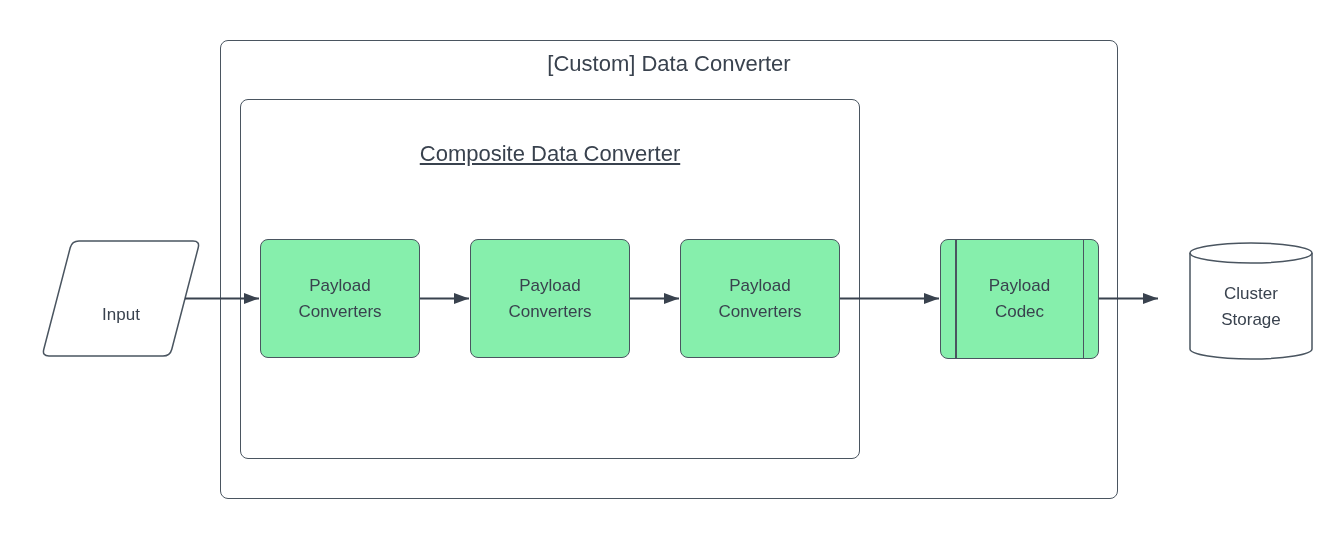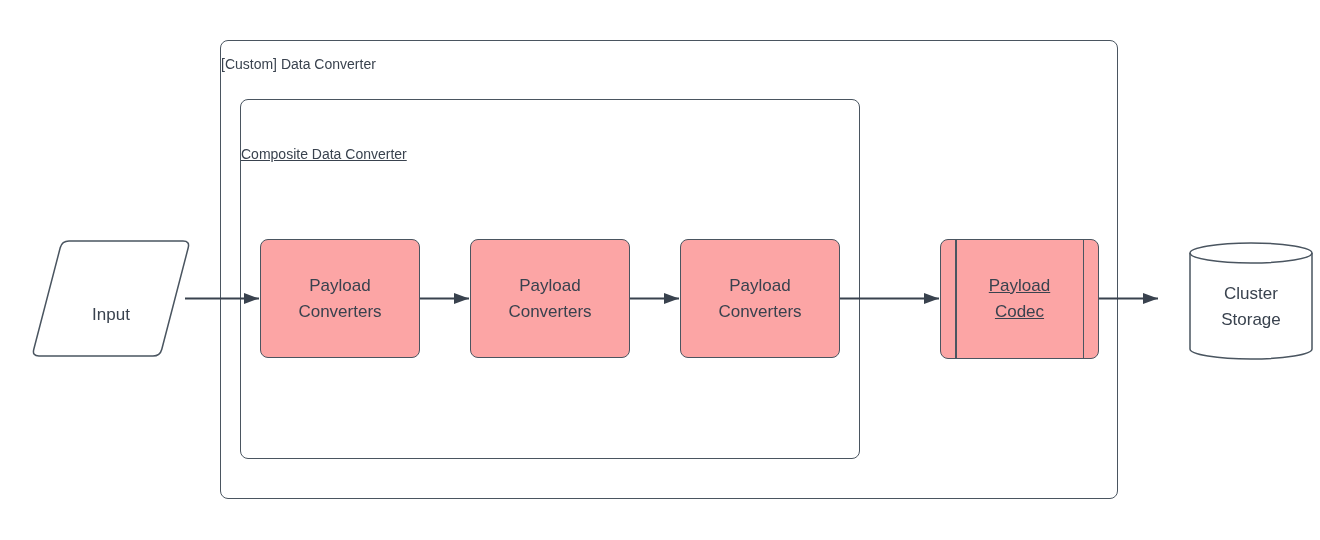--- a/index.html
+++ b/index.html
@@ -20,21 +20,22 @@
     position: absolute;
     border: 1.5px solid #4a5560;
     border-radius: 8px;
     background: transparent;
     z-index: 1;
   }
   .group-outer { left: 220px; top: 40px; width: 898px; height: 459px; }
   .group-inner { left: 240px; top: 99px; width: 620px; height: 360px; }
   .group-label {
     width: 100%;
-    font-size: 14px;
+    text-align: center;
+    font-size: 22px;
     line-height: 26px;
     color: #39424e;
   }
   .group-outer .group-label { margin-top: 10px; }
   .group-inner .group-label { margin-top: 41px; text-decoration: underline; }
   
   .node {
     position: absolute;
     display: flex;
     align-items: center;
@@ -43,40 +44,40 @@
     font-size: 17px;
     line-height: 26px;
     color: #39424e;
     z-index: 2;
   }
   .node-label { display: inline-block; position: relative; z-index: 2; }
   
   .box {
     border: 1.5px solid #4a5560;
     border-radius: 8px;
-    background: #fca5a5;
+    background: #86efac;
   }
   .payload-1 { left: 260px; top: 239px; width: 160px; height: 119px; }
   .payload-2 { left: 470px; top: 239px; width: 160px; height: 119px; }
   .payload-3 { left: 680px; top: 239px; width: 160px; height: 119px; }
   .payload-1 .node-label, .payload-2 .node-label, .payload-3 .node-label { width: 110px; }
   
   .codec { left: 940px; top: 239px; width: 159px; height: 120px; }
-  .codec .node-label { width: 92px; text-decoration: underline; }
+  .codec .node-label { width: 92px; }
   .codec-line {
     position: absolute;
     top: 0; bottom: 0;
     width: 1.5px;
     background: #4a5560;
     z-index: 1;
   }
   .codec-line.left  { left: 14px; }
   .codec-line.right { right: 14px; }
   
-  .input-node { left: 31px; top: 240px; width: 160px; height: 150px; text-align: right; }
+  .input-node { left: 41px; top: 240px; width: 160px; height: 150px; text-align: right; }
   .input-node .shape-svg, .cylinder .shape-svg {
     position: absolute;
     left: 0; top: 0;
     z-index: 1;
   }
   
   .cylinder { left: 1159px; top: 242px; width: 124px; height: 118px; margin-left: 30px; }
   .cylinder .node-label { width: 84px; padding-top: 12px; }
   
   .arrows {

